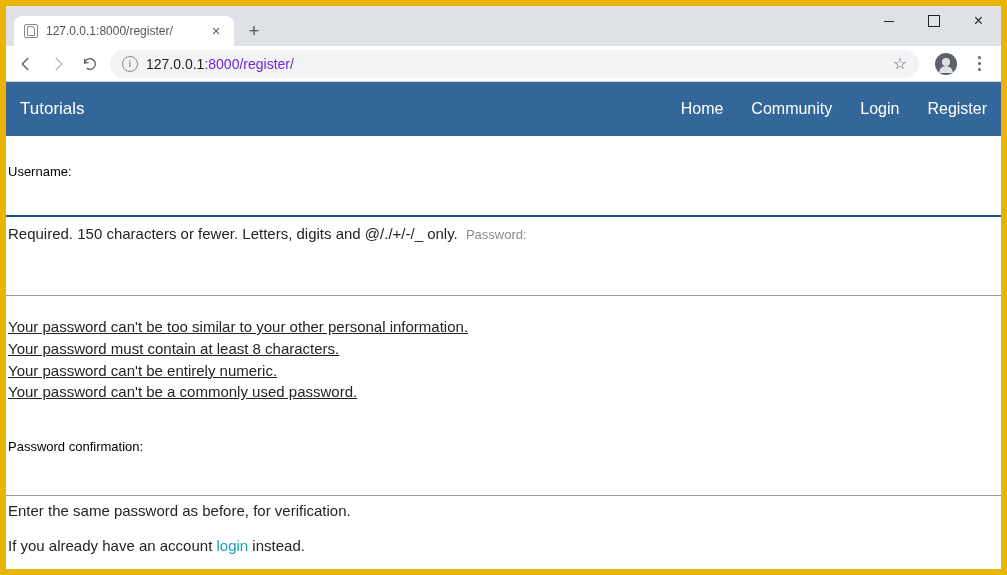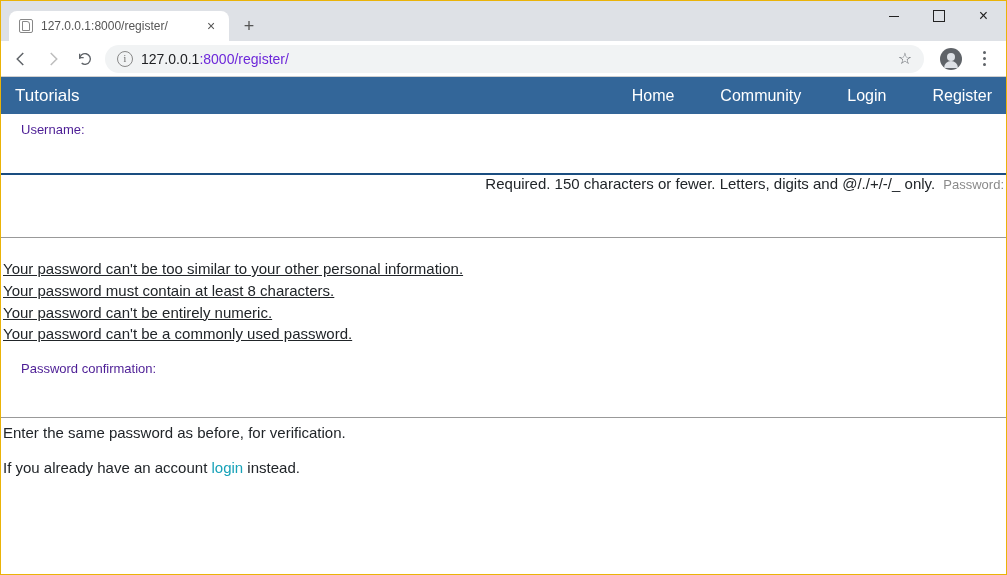--- a/index.html
+++ b/index.html
@@ -1,19 +1,19 @@
 <!DOCTYPE html>
 <html><head>
   <meta charset="utf-8">
   <style>
     * { margin: 0; padding: 0; box-sizing: border-box; }
     body { font-family: "Segoe UI", Arial, sans-serif; font-size: 14px; color: #212529; background: #fff; }
     
     
-    .browser-window { width: 1007px; height: 575px; border: 1px solid #eab308; display: flex; flex-direction: column; background: #fff; }
+    .browser-window { width: 1007px; height: 575px; border: 6px solid #eab308; display: flex; flex-direction: column; background: #fff; }
     .title-bar { height: 40px; background: #dee1e6; display: flex; align-items: flex-end; position: relative; }
     .tab { background: #fff; border-top-left-radius: 8px; border-top-right-radius: 8px; display: flex; align-items: center; padding: 0 10px; height: 30px; margin-left: 8px; min-width: 220px; gap: 8px; font-size: 12px; color: #555; }
     .tab .favicon { width: 14px; height: 14px; border: 1px solid #888; border-radius: 2px; display: flex; align-items: center; justify-content: center; }
     .tab .favicon::before { content: ""; display: block; width: 6px; height: 8px; border: 1px solid #888; border-top-right-radius: 3px; }
     .tab .title { flex: 1; }
     .tab .close { font-size: 14px; color: #555; width: 16px; text-align: center; cursor: default; }
     .new-tab { width: 28px; height: 28px; display: flex; align-items: center; justify-content: center; font-size: 18px; color: #555; margin-left: 6px; margin-bottom: 1px; }
     .window-controls { position: absolute; right: 0; top: 0; display: flex; height: 30px; }
     .window-controls div { width: 45px; display: flex; align-items: center; justify-content: center; font-size: 13px; color: #222; }
     .window-controls .min::before { content: ""; width: 10px; height: 1px; background: #222; display: block; }
@@ -32,30 +32,30 @@
     .star { font-size: 16px; color: #5f6368; }
     .user-icon { width: 22px; height: 22px; background: #5f6368; border-radius: 50%; display: flex; align-items: center; justify-content: center; margin-left: 8px; }
     .user-icon::before { content: ""; width: 8px; height: 8px; background: #dee1e6; border-radius: 50%; position: relative; top: -2px; }
     .user-icon::after { content: ""; position: absolute; width: 14px; height: 7px; background: #dee1e6; border-top-left-radius: 7px; border-top-right-radius: 7px; margin-top: 12px; }
     .user-icon { position: relative; overflow: hidden; }
     .menu-dots { width: 20px; display: flex; flex-direction: column; align-items: center; gap: 3px; margin-left: 4px; margin-right: 4px; }
     .menu-dots span { width: 3px; height: 3px; background: #5f6368; border-radius: 50%; }
     
     
     .page { flex: 1; overflow: auto; }
-    .navbar { background: #336699; color: #fff; display: flex; align-items: center; padding: 0 14px; height: 37px; }
+    .navbar { background: #336699; color: #fff; display: flex; align-items: center; padding: 0 14px; height: 54px; }
     .navbar .brand { font-size: 17px; }
     .navbar .spacer { flex: 1; }
-    .navbar a { color: #fff; text-decoration: none; margin-left: 46px; font-size: 16px; text-align: right; }
+    .navbar a { color: #fff; text-decoration: none; margin-left: 28px; font-size: 16px; text-align: right; }
     
     .content { padding: 0; }
-    .label-muted { color: #4c1d95; font-size: 13px; padding: 2px 20px; }
+    .label-muted { color: #000000; font-size: 13px; padding: 2px 2px; margin-top: 20px; }
     .field-input { width: 100%; border: 0; border-bottom: 1px solid #999; height: 36px; padding: 4px 2px; font-size: 14px; outline: none; }
     .field-input.active { border-bottom: 2px solid #1a4d80; }
-    .help { color: #212529; font-size: 15px; padding: 0 2px; text-align: right; }
+    .help { color: #212529; font-size: 15px; padding: 8px 2px; }
     .inline-label { color: #8a8a8a; font-size: 13px; margin-left: 4px; }
     .rules { padding: 20px 2px 14px; font-size: 15px; line-height: 1.45; text-decoration: underline; }
     .confirm-help { padding: 6px 2px; font-size: 15px; }
     .already { padding: 12px 2px; font-size: 15px; }
     .already a { color: #17a2b8; text-decoration: none; }
     .row-user { padding-top: 6px; }
     .row-pass { margin-top: 10px; }
     .row-confirm { margin-top: 4px; }
   </style>
 </head>

